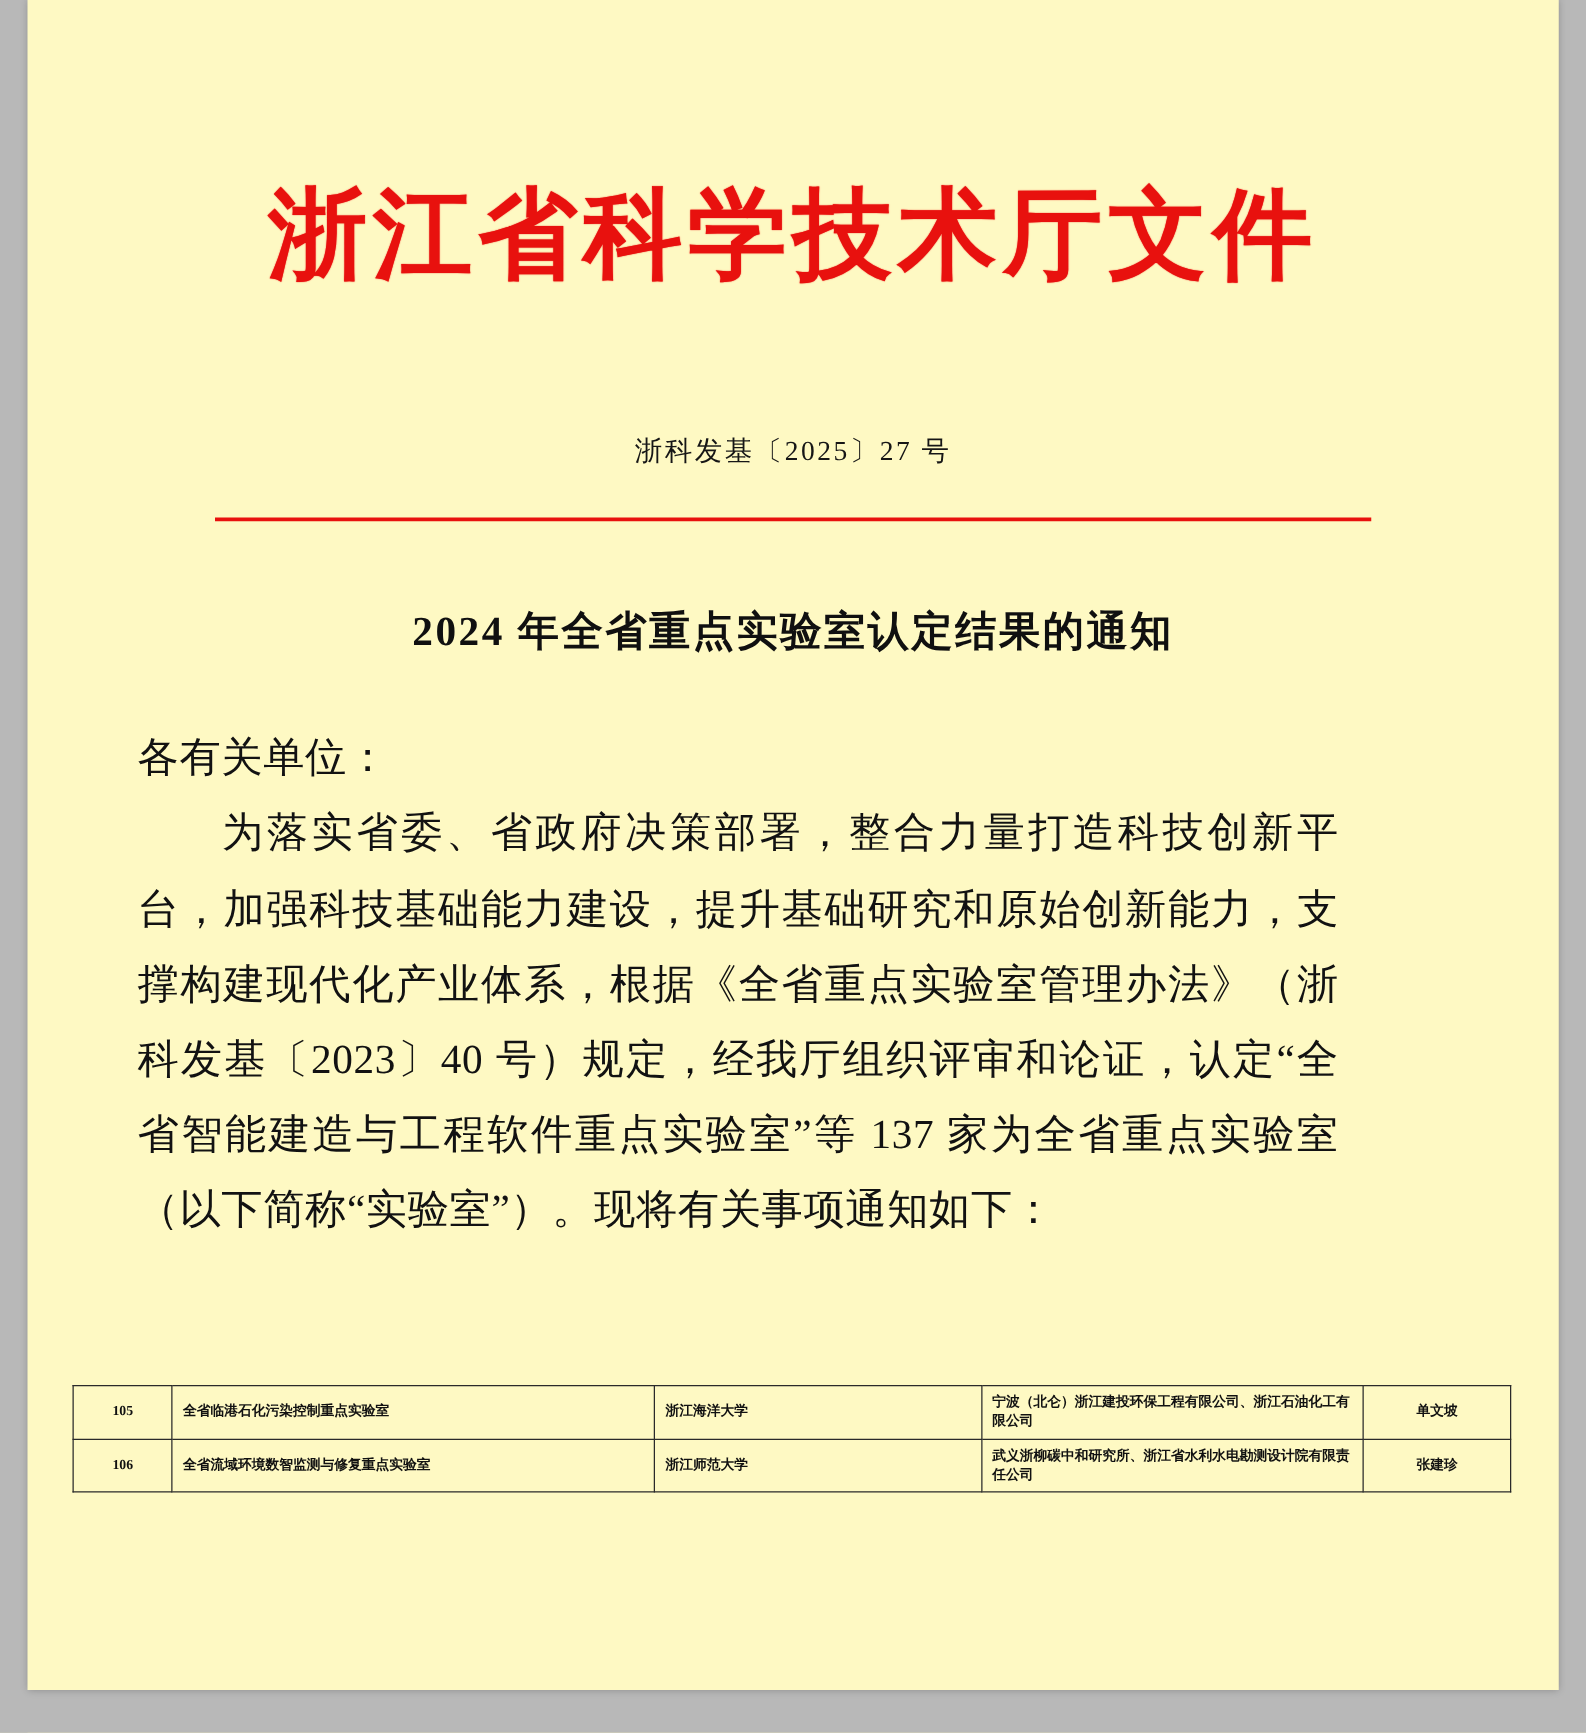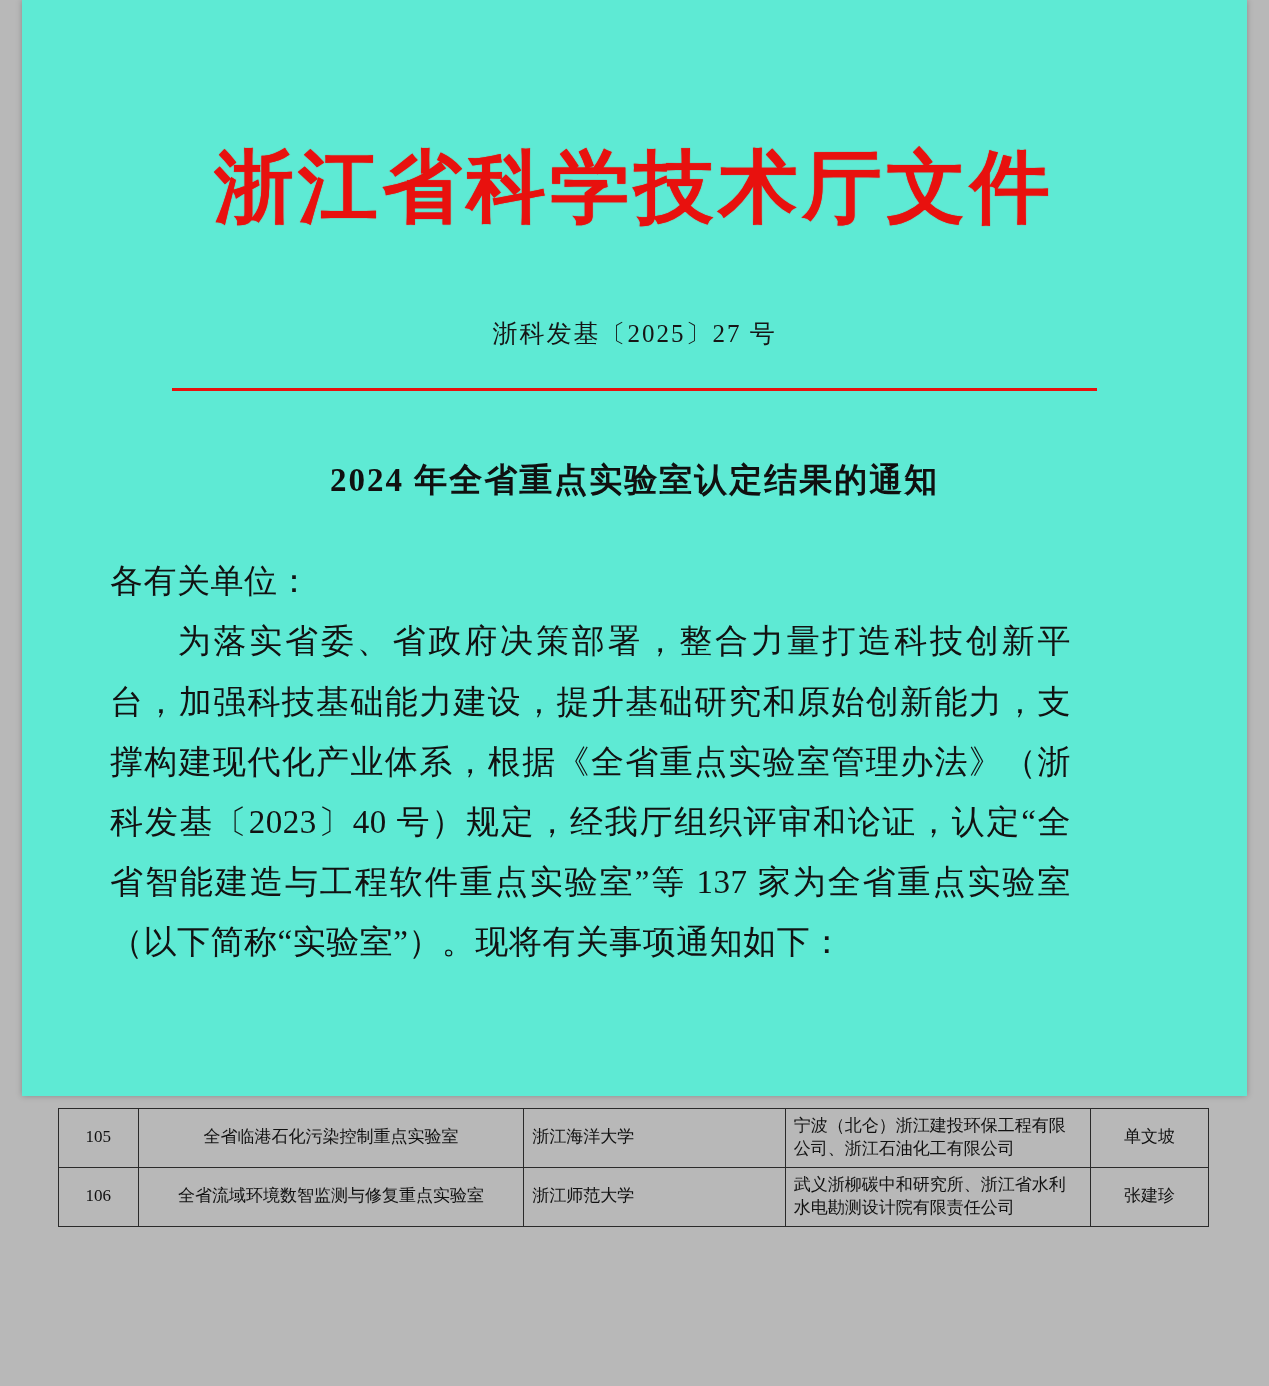--- a/index.html
+++ b/index.html
@@ -12,39 +12,39 @@
     height: 1386px;
     font-family: "Liberation Serif", "DejaVu Serif", serif;
     position: relative;
     overflow: hidden;
   }
   .page {
     position: absolute;
     left: 22px;
     top: 0;
     width: 1225px;
-    height: 1096px;
-    background: #5eead4;
+    height: 1352px;
+    background: #fef9c3;
     box-shadow: 0 0 6px rgba(0,0,0,0.25);
   }
   .doc-head {
     text-align: center;
     color: #e8110e;
     font-weight: bold;
     font-size: 79px;
     letter-spacing: 5px;
     margin-top: 135px;
     font-family: "DejaVu Serif", "Liberation Serif", serif;
     text-shadow: 0 0 1px #e8110e;
   }
   .doc-number {
     text-align: center;
-    font-size: 25px;
+    font-size: 22px;
     color: #161616;
-    margin-top: 76px;
+    margin-top: 105px;
     letter-spacing: 2px;
   }
   .red-rule {
     height: 3px;
     background: #e8110e;
     margin: 38px 150px 0 150px;
   }
   .title {
     text-align: center;
     font-weight: bold;
@@ -72,38 +72,38 @@
   .table-wrap {
     position: absolute;
     left: 0;
     top: 1108px;
     width: 1225px;
   }
   table.result-table {
     border-collapse: collapse;
     width: 1151px;
     margin-left: 36px;
-    font-size: 17px;
+    font-size: 11px;
     color: #111;
     font-family: "Liberation Serif", "DejaVu Serif", serif;
+    font-weight: bold;
   }
   table.result-table td {
     border: 1px solid #2a2a2a;
     padding: 6px 8px;
     vertical-align: middle;
     line-height: 1.35;
   }
   td.c-no {
     width: 64px;
     text-align: center;
   }
   td.c-lab {
     width: 382px;
     padding-left: 12px;
-    text-align: center;
   }
   td.c-host {
     width: 253px;
     padding-left: 12px;
   }
   td.c-coop {
     width: 298px;
     padding-left: 10px;
   }
   td.c-person {

